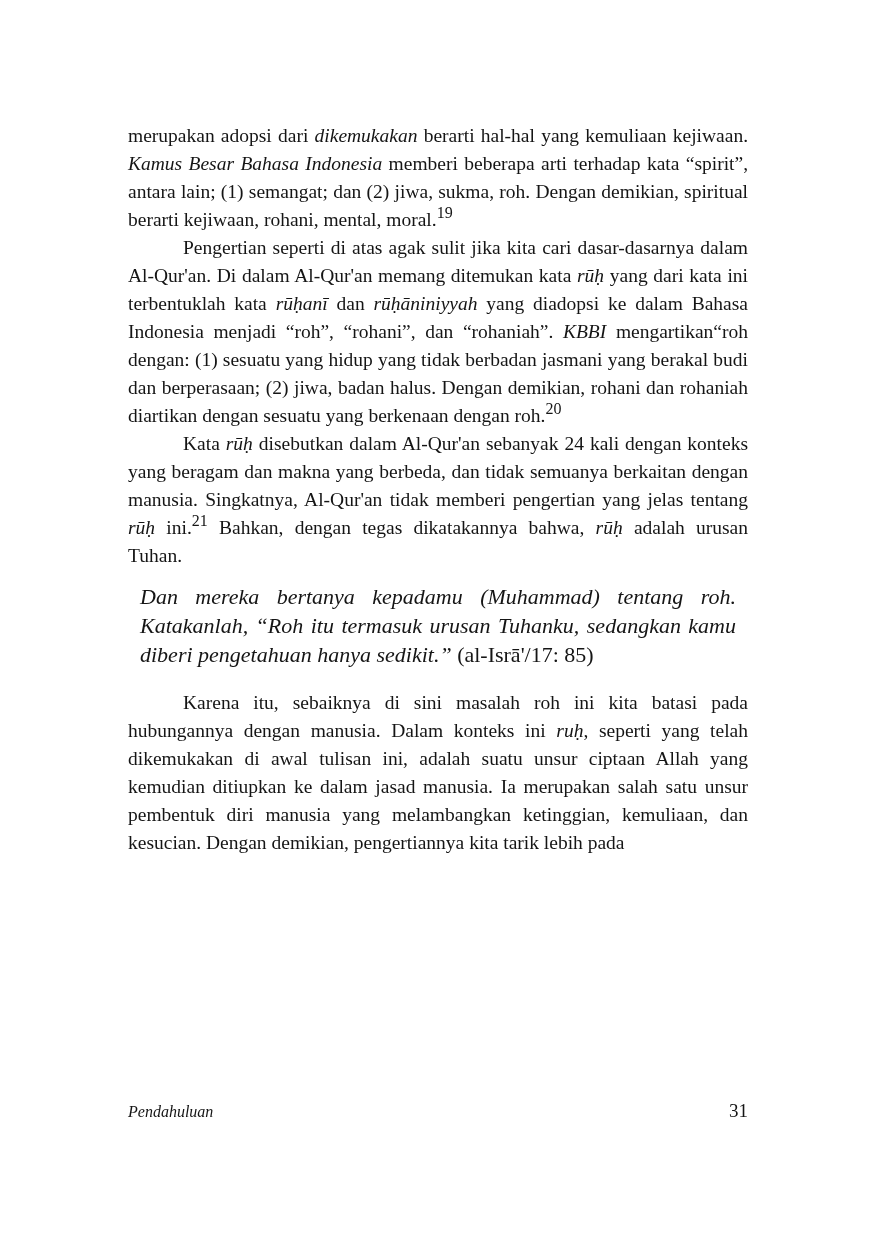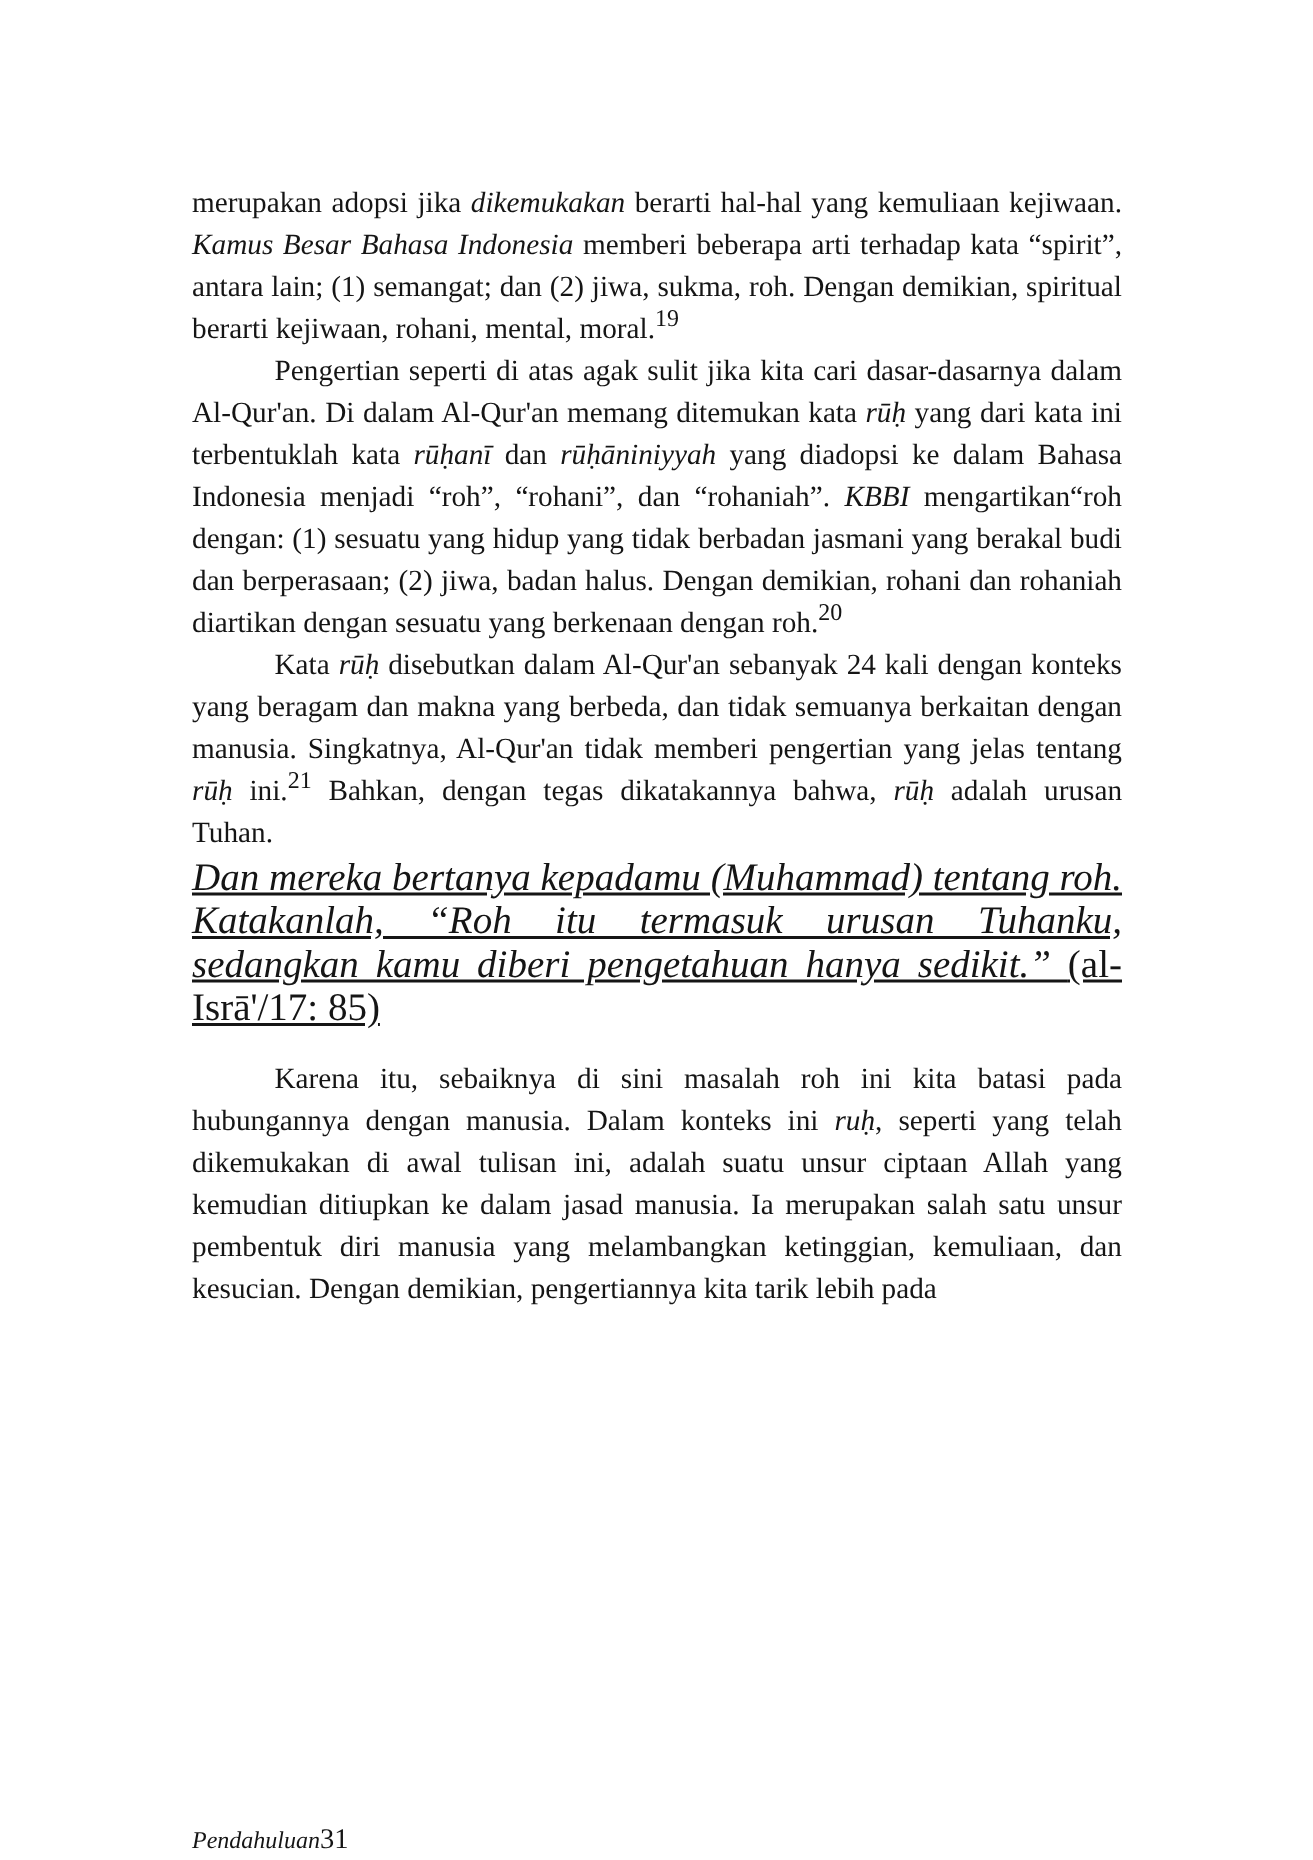--- a/index.html
+++ b/index.html
@@ -51,54 +51,53 @@
   .quran-line-1 {
     line-height: 52px;
     text-align: justify;
     text-align-last: justify;
   }
   .quran-line-2 {
     line-height: 46px;
     text-align: left;
   }
   .translation {
-    font-size: 26px;
+    font-size: 22px;
     line-height: 29px;
     text-align: justify;
-    margin: 0;
-    text-decoration: underline;
+    margin: 12px;
   }
   .after-gap {
     margin-top: 20px;
   }
   .footer {
     position: absolute;
     left: 128px;
-    top: 1216px;
+    top: 1100px;
     width: 620px;
     display: flex;
-    justify-content: flex-start;
+    justify-content: space-between;
     align-items: baseline;
   }
   .footer-label {
     font-style: italic;
     font-size: 16px;
   }
   .footer-page {
     font-size: 19px;
   }
 </style>
 </head>
 <body>
 
 <div class="page">
 
   <div class="text-block">
 
-    <p class="para"><span>merupakan adopsi jika </span><span class="it">dikemukakan</span><span> berarti hal-hal yang kemuliaan kejiwaan. </span><span class="it">Kamus Besar Bahasa Indonesia</span><span> memberi beberapa arti terhadap kata “spirit”, antara lain; (1) semangat; dan (2) jiwa, sukma, roh. Dengan demikian, spiritual berarti kejiwaan, rohani, mental, moral.</span><sup>19</sup></p>
+    <p class="para"><span>merupakan adopsi dari </span><span class="it">dikemukakan</span><span> berarti hal-hal yang kemuliaan kejiwaan. </span><span class="it">Kamus Besar Bahasa Indonesia</span><span> memberi beberapa arti terhadap kata “spirit”, antara lain; (1) semangat; dan (2) jiwa, sukma, roh. Dengan demikian, spiritual berarti kejiwaan, rohani, mental, moral.</span><sup>19</sup></p>
 
     <p class="para indent"><span>Pengertian seperti di atas agak sulit jika kita cari dasar-dasarnya dalam Al-Qur'an. Di dalam Al-Qur'an memang ditemukan kata </span><span class="it">rūḥ</span><span> yang dari kata ini terbentuklah kata </span><span class="it">rūḥanī</span><span> dan </span><span class="it">rūḥāniniyyah</span><span> yang diadopsi ke dalam Bahasa Indonesia menjadi “roh”, “rohani”, dan “rohaniah”. </span><span class="it">KBBI</span><span> mengartikan“roh dengan: (1) sesuatu yang hidup yang tidak berbadan jasmani yang berakal budi dan berperasaan; (2) jiwa, badan halus. Dengan demikian, rohani dan rohaniah diartikan dengan sesuatu yang berkenaan dengan roh.</span><sup>20</sup></p>
 
     <p class="para indent"><span>Kata </span><span class="it">rūḥ</span><span> disebutkan dalam Al-Qur'an sebanyak 24 kali dengan konteks yang beragam dan makna yang berbeda, dan tidak semuanya berkaitan dengan manusia. Singkatnya, Al-Qur'an tidak memberi pengertian yang jelas tentang </span><span class="it">rūḥ</span><span> ini.</span><sup>21</sup><span> Bahkan, dengan tegas dikatakannya bahwa, </span><span class="it">rūḥ</span><span> adalah urusan Tuhan.</span></p>
 
 
     <p class="translation"><span class="it">Dan mereka bertanya kepadamu (Muhammad) tentang roh. Katakanlah, “Roh itu termasuk urusan Tuhanku, sedangkan kamu diberi pengetahuan hanya sedikit.” </span><span>(al-Isrā'/17: 85)</span></p>
 
     <p class="para indent after-gap"><span>Karena itu, sebaiknya di sini masalah roh ini kita batasi pada hubungannya dengan manusia. Dalam konteks ini </span><span class="it">ruḥ</span><span>, seperti yang telah dikemukakan di awal tulisan ini, adalah suatu unsur ciptaan Allah yang kemudian ditiupkan ke dalam jasad manusia. Ia merupakan salah satu unsur pembentuk diri manusia yang melambangkan ketinggian, kemuliaan, dan kesucian. Dengan demikian, pengertiannya kita tarik lebih pada</span></p>
 

